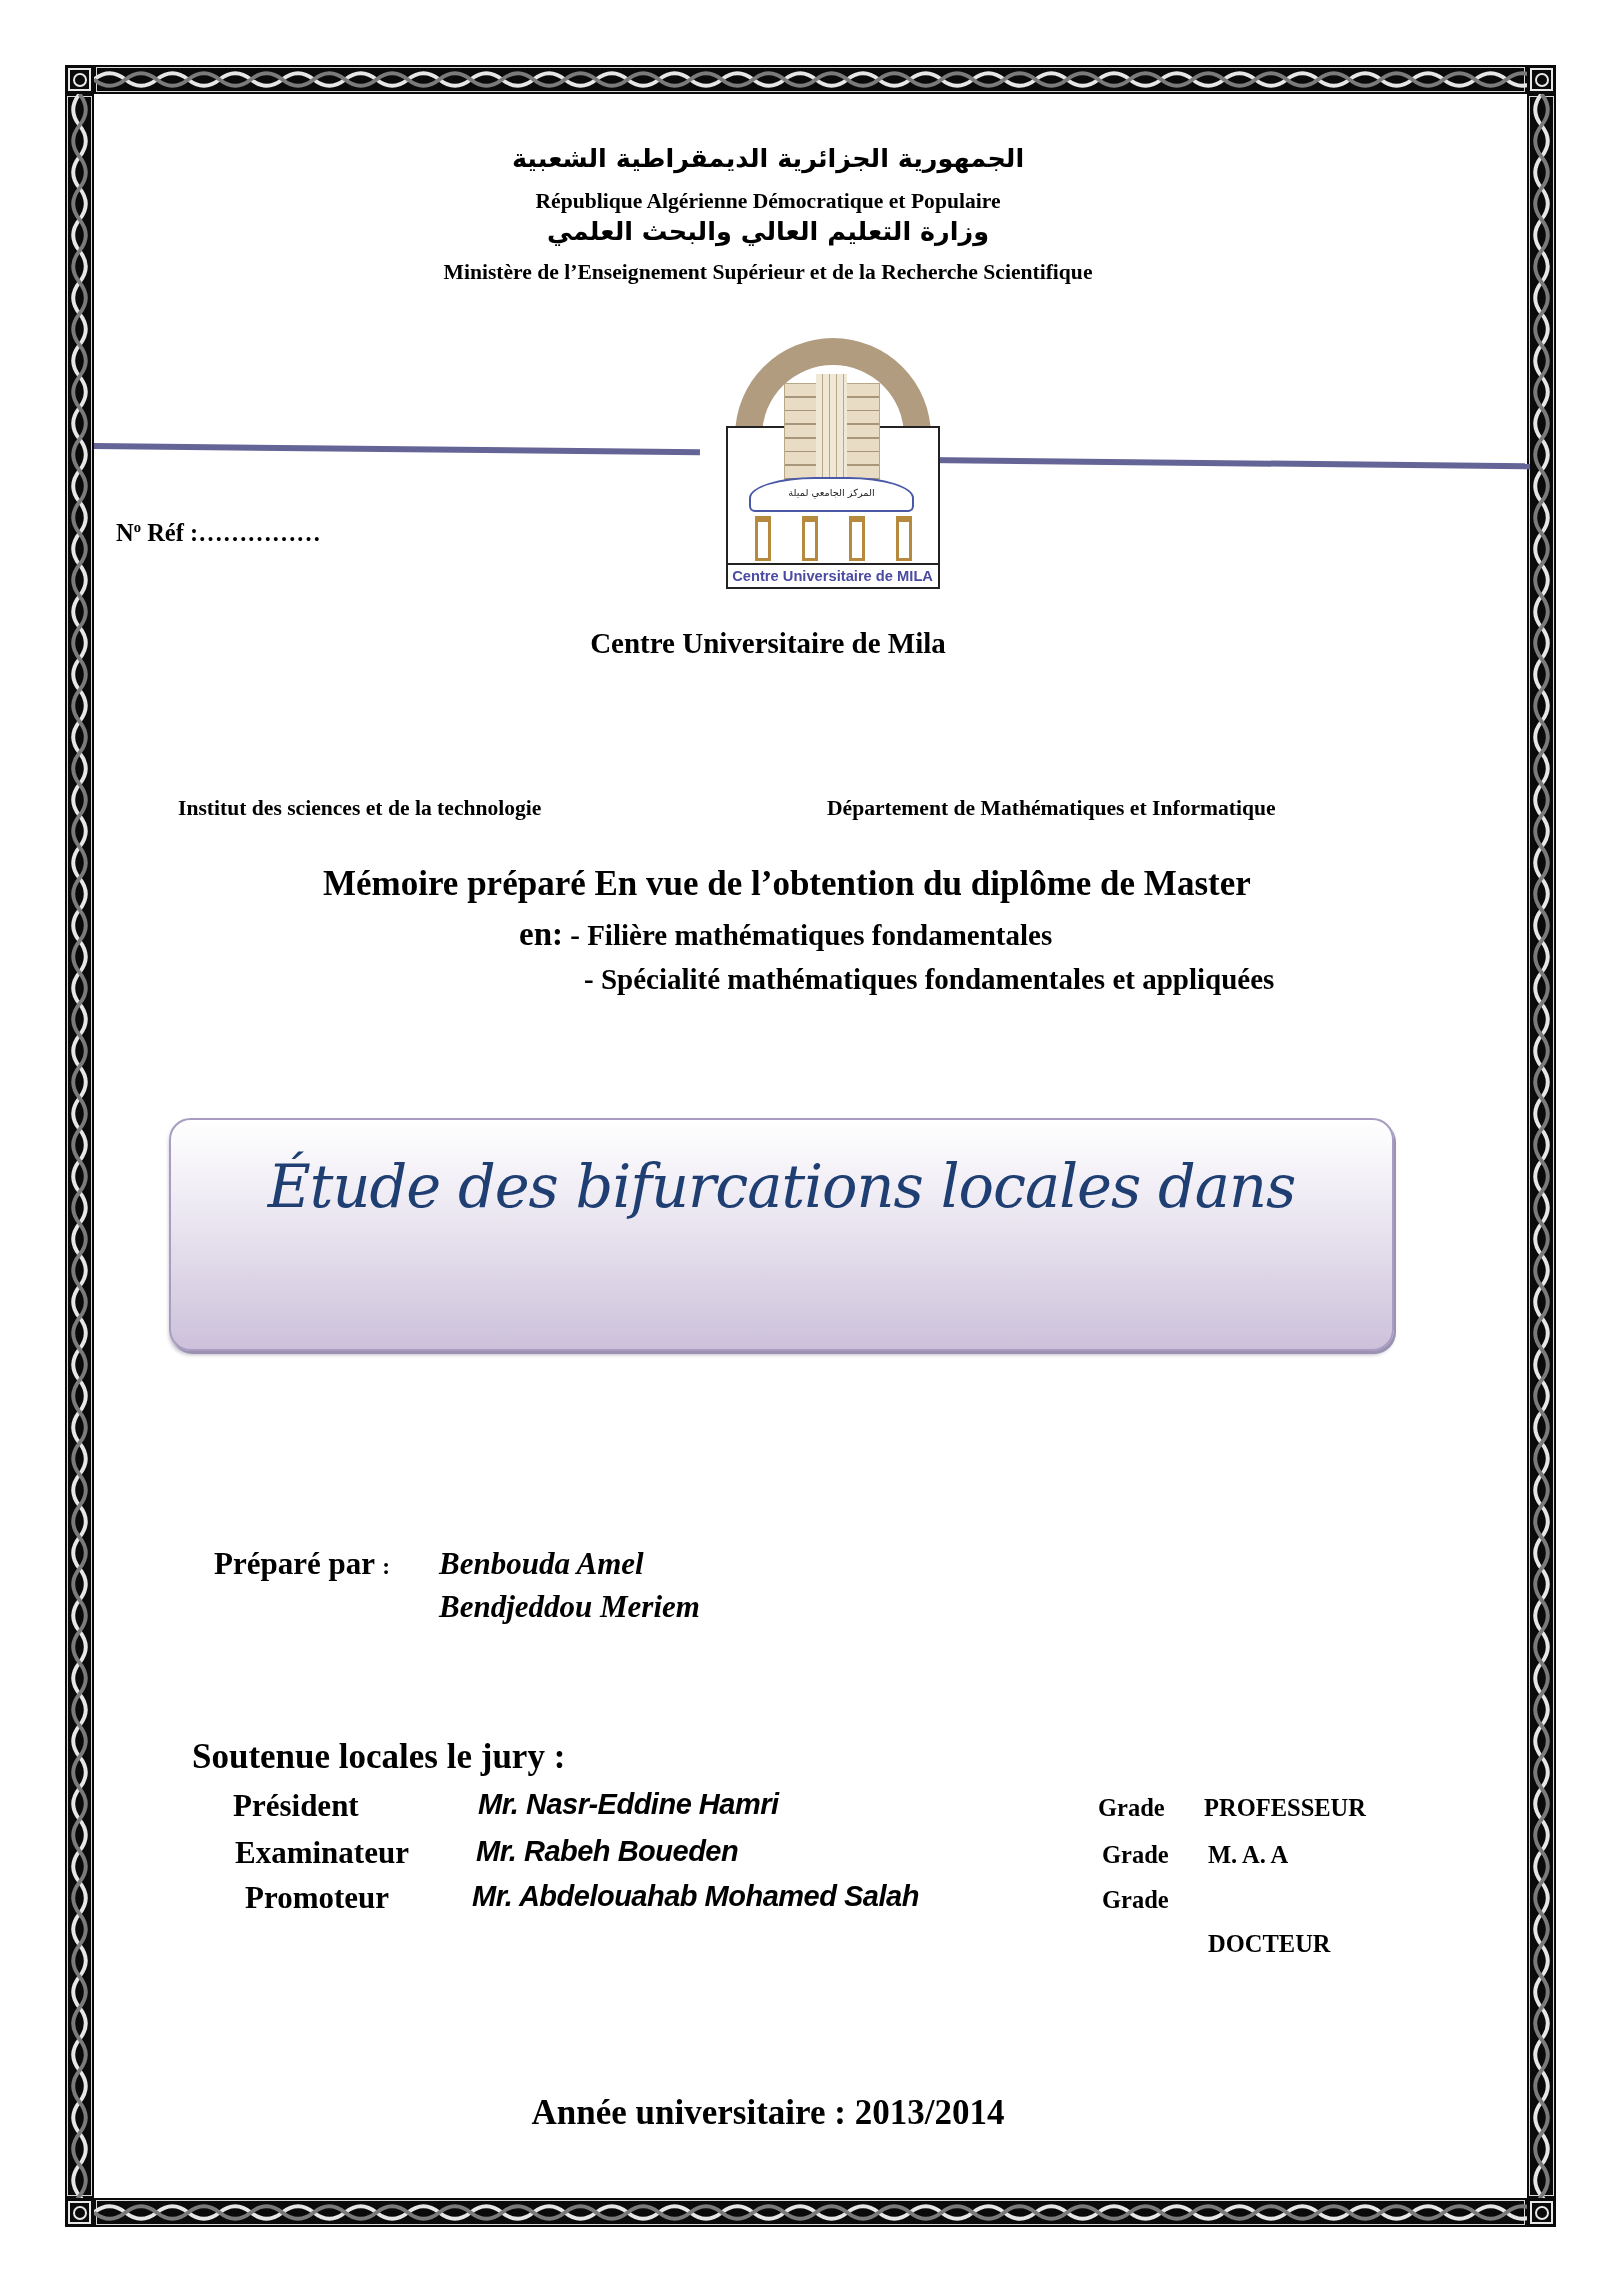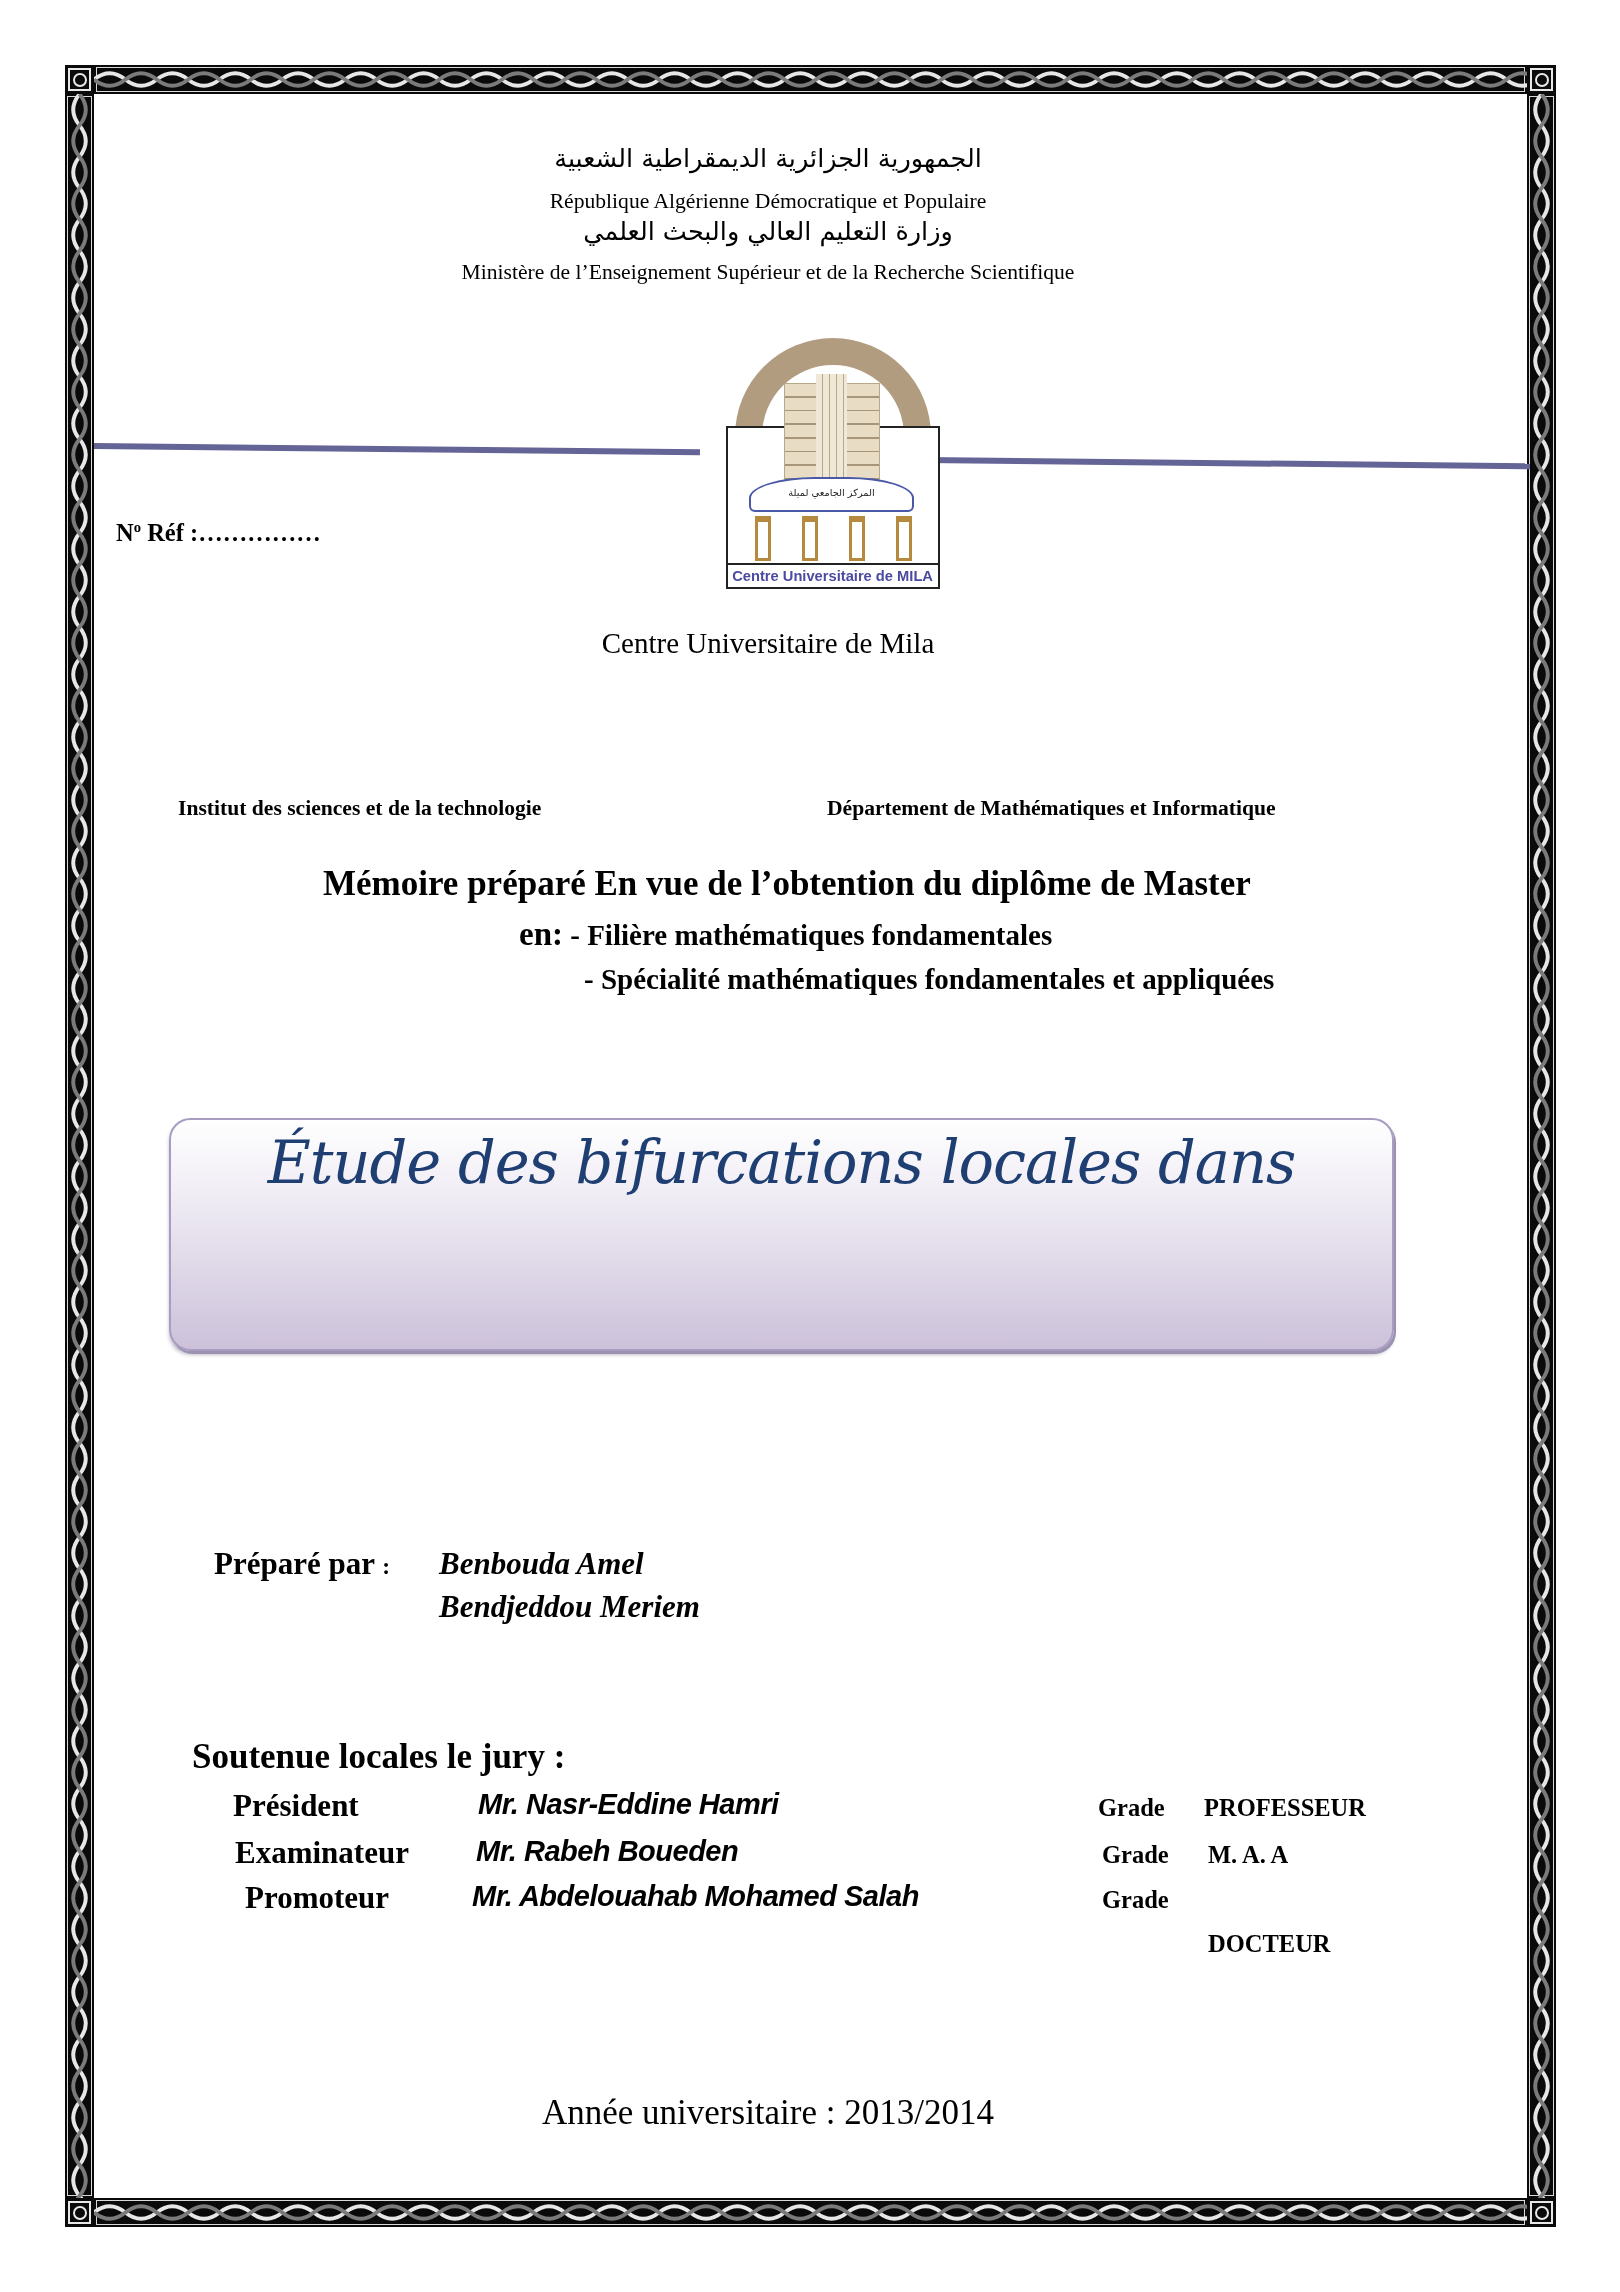--- a/index.html
+++ b/index.html
@@ -16,21 +16,21 @@
     .bar::before { content: ""; position: absolute; inset: 2px; border: 1px solid #d9d9d9; }
     .bar svg { position: absolute; left: 0; top: 0; width: 100%; height: 100%; }
     .corner { position: absolute; width: 29px; height: 29px; background: #0a0a0a; }
     .corner::before { content: ""; position: absolute; inset: 2.9px; border: 2px solid #e8e8e8; }
     .corner::after { content: ""; position: absolute; left: 7.8px; top: 7.8px; width: 9.8px; height: 9.8px;
                      border: 2px solid #e8e8e8; border-radius: 50%; }
     .corner.tl { left: 0; top: 0; } .corner.tr { right: 0; top: 0; }
     .corner.bl { left: 0; bottom: 0; } .corner.br { right: 0; bottom: 0; }
 
     
-    .center { position: absolute; left: 0; width: 1536px; text-align: center; font-weight: normal; }
+    .center { position: absolute; left: 0; width: 1536px; text-align: center; font-weight: bold; }
     .ar { font-family: "DejaVu Sans", sans-serif; direction: rtl; }
     #hdr-ar1 { top: 143px; font-size: 25.5px; }
     #hdr-fr1 { top: 189px; font-size: 21.6px; }
     #hdr-ar2 { top: 216px; font-size: 25.5px; }
     #hdr-fr2 { top: 260px; font-size: 21.6px; }
 
     
     .hline { position: absolute; height: 5.9px; background: #646496; }
     #line-left  { left: 94px; top: 443px; width: 606px; transform: rotate(0.6deg); transform-origin: left center; }
     #line-right { left: 925px; top: 457px; width: 605px; transform: rotate(0.6deg); transform-origin: left center; }
@@ -69,21 +69,21 @@
     #spec-line { position: absolute; left: 584px; top: 963px; font-size: 29px; font-weight: bold; }
 
     
     .titlebox { position: absolute; left: 169px; top: 1118px; width: 1225px; height: 233px;
                 border: 2px solid #a89cc0; border-radius: 21.6px;
                 background: linear-gradient(180deg, #ffffff 0%, #ece8f2 40%, #ccc1da 100%);
                 box-shadow: 2px 2.9px 0 #9a92b0, 0 3.9px 3.9px rgba(80,70,110,0.35); box-sizing: border-box; }
     .titlebox .t { position: absolute; left: 0; width: 100%; text-align: center;
                    font-family: "DejaVu Serif", serif; font-style: italic; color: #1f3f73;
                    font-size: 59px; letter-spacing: -1px; }
-    #title-1 { top: 8px; text-align: center; }
+    #title-1 { top: 32px; text-align: center; }
     #title-2 { top: 110px; }
 
     
     #prep-label { position: absolute; left: 214px; top: 1546px; font-size: 31px; font-weight: bold; }
     #prep-label .colon { font-size: 23.5px; }
     #author-1 { position: absolute; left: 439px; top: 1546px; font-size: 31px; font-weight: bold; font-style: italic; }
     #author-2 { position: absolute; left: 439px; top: 1589px; font-size: 31px; font-weight: bold; font-style: italic; }
 
     
     #jury-title { position: absolute; left: 192px; top: 1737px; font-size: 35px; font-weight: bold; }

